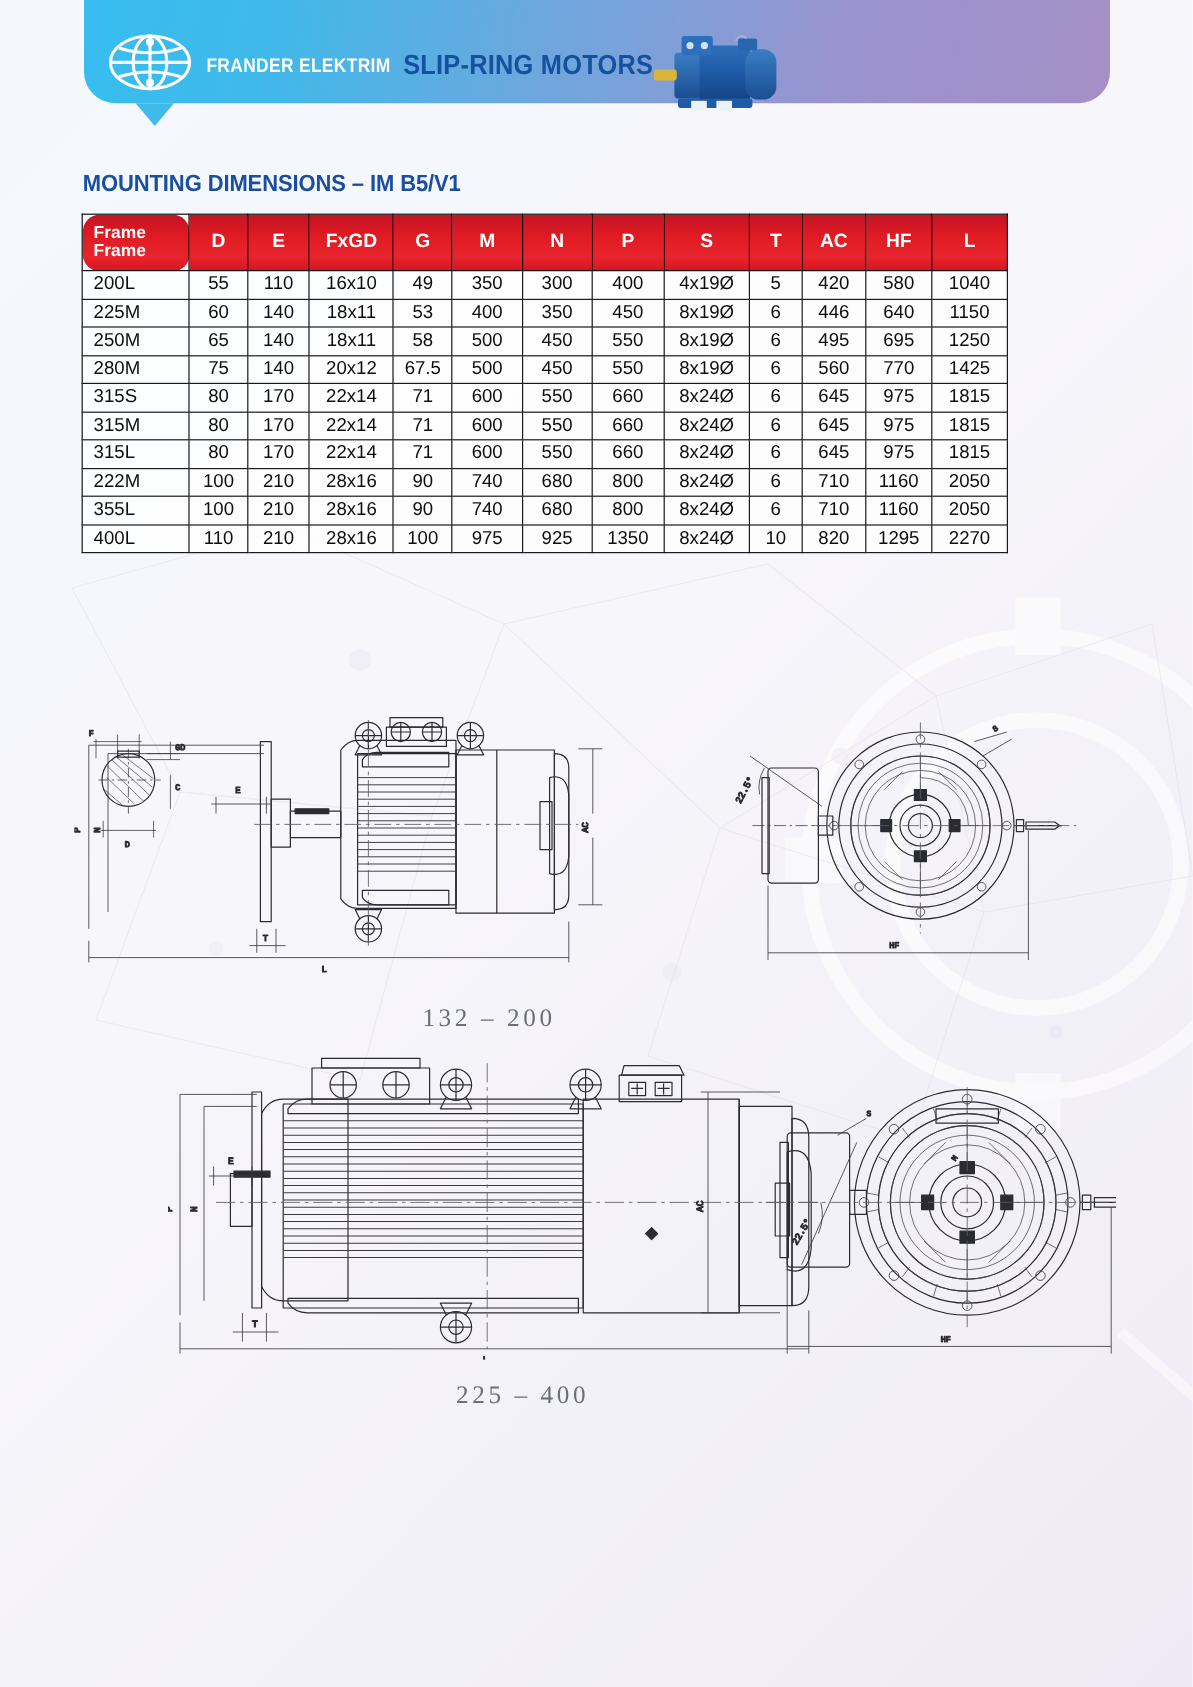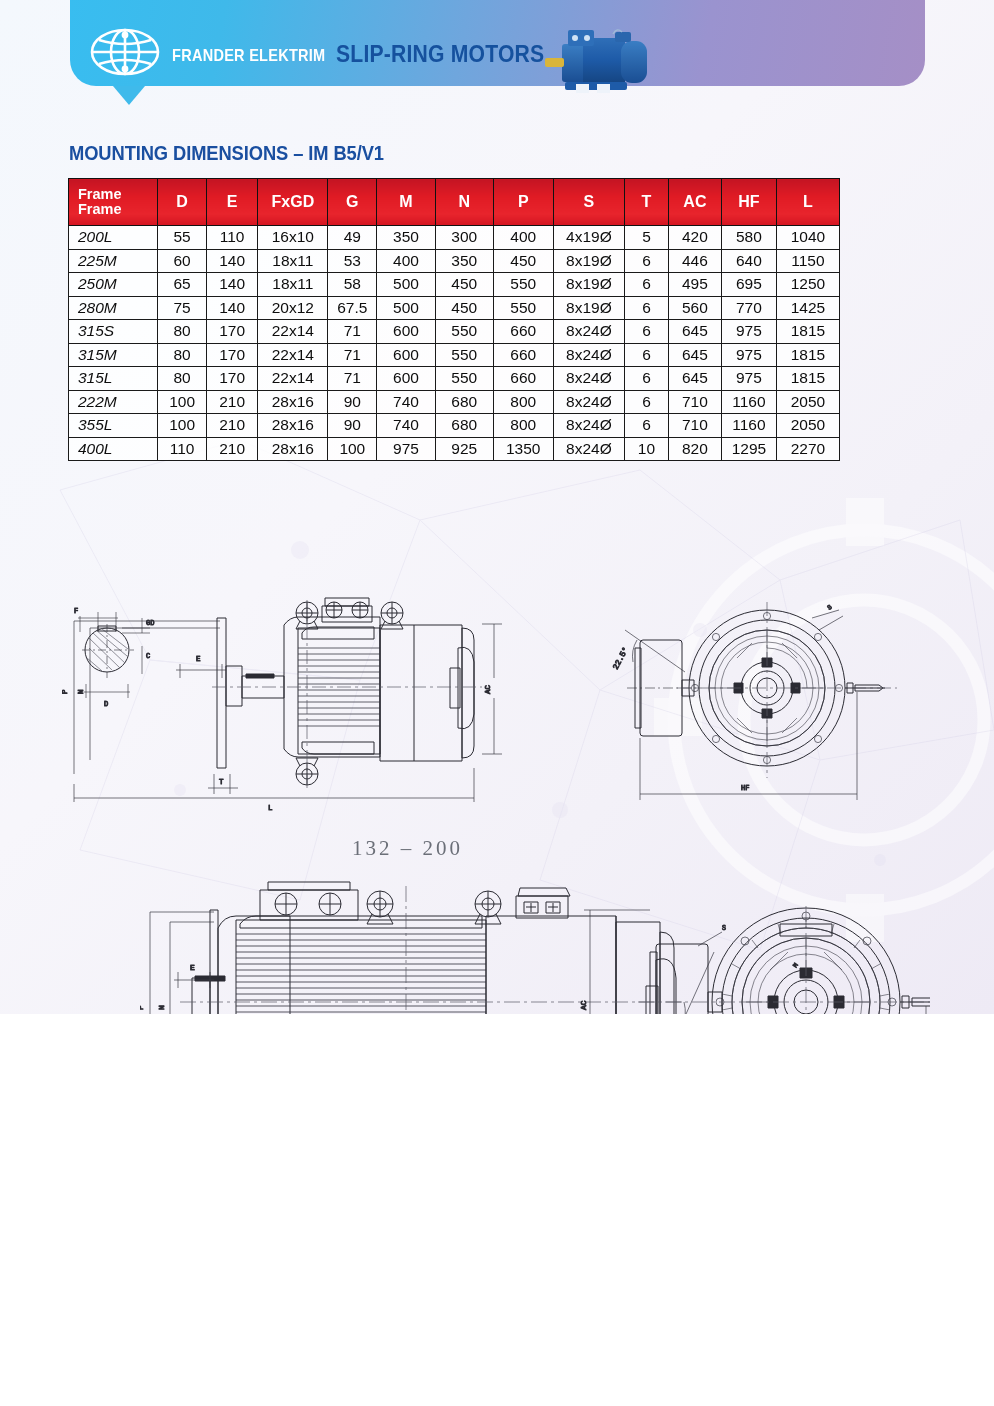--- a/index.html
+++ b/index.html
@@ -2,21 +2,21 @@
 <html><head>
 <meta charset="utf-8">
 <style>
   html,body{margin:0;padding:0;}
   body{
     width:994px;height:1406px;overflow:hidden;position:relative;
     font-family:"Liberation Sans",sans-serif;
     background:#ffffff;
   }
   .page{
-    position:absolute;inset:0;width:994px;height:1014px;overflow:hidden;
+    position:absolute;inset:0;width:994px;height:1406px;overflow:hidden;
     background:
       linear-gradient(135deg,#f4f8fd 0%,#f7f6fb 42%,#f3f1f8 70%,#eeeaf5 100%);
   }
   
   .bg-deco{position:absolute;inset:0;pointer-events:none;}
   .bg-deco svg{position:absolute;right:-40px;top:420px;opacity:.55;}
   .bg-deco .poly{position:absolute;left:0;top:430px;opacity:.5;}
 
   
   .banner{
@@ -64,22 +64,22 @@
     color:#ffffff;font-weight:bold;font-size:16px;height:44px;
     border-color:#111;
   }
   table.dims thead th.frame{
     text-align:left;padding-left:9px;line-height:1.05;font-size:14.5px;
   }
   table.dims tbody td{
     background:rgba(255,255,255,.80);
     color:#0d0d0d;font-size:15.5px;height:22.5px;padding:0;
   }
-  table.dims tbody td.fs{text-align:left;padding-left:9px;font-style:italic;}
-  .c-fs{width:86px;} .c-d{width:50px;} .c-e{width:54px;} .c-fx{width:72px;}
+  table.dims tbody td.fs{text-align:left;padding-left:9px;}
+  .c-fs{width:86px;border-radius:14px;} .c-d{width:50px;} .c-e{width:54px;} .c-fx{width:72px;}
   .c-g{width:50px;} .c-m{width:62px;} .c-n{width:62px;} .c-p{width:62px;}
   .c-s{width:74px;} .c-t{width:46px;} .c-ac{width:56px;} .c-hf{width:56px;}
   .c-l{width:66px;}
 
   
   .draw{position:absolute;}
   .draw svg{display:block;}
   .cap{
     position:absolute;color:#6b6f78;font-size:21px;letter-spacing:3px;
     font-family:Liberation Serif, serif;white-space:nowrap;

